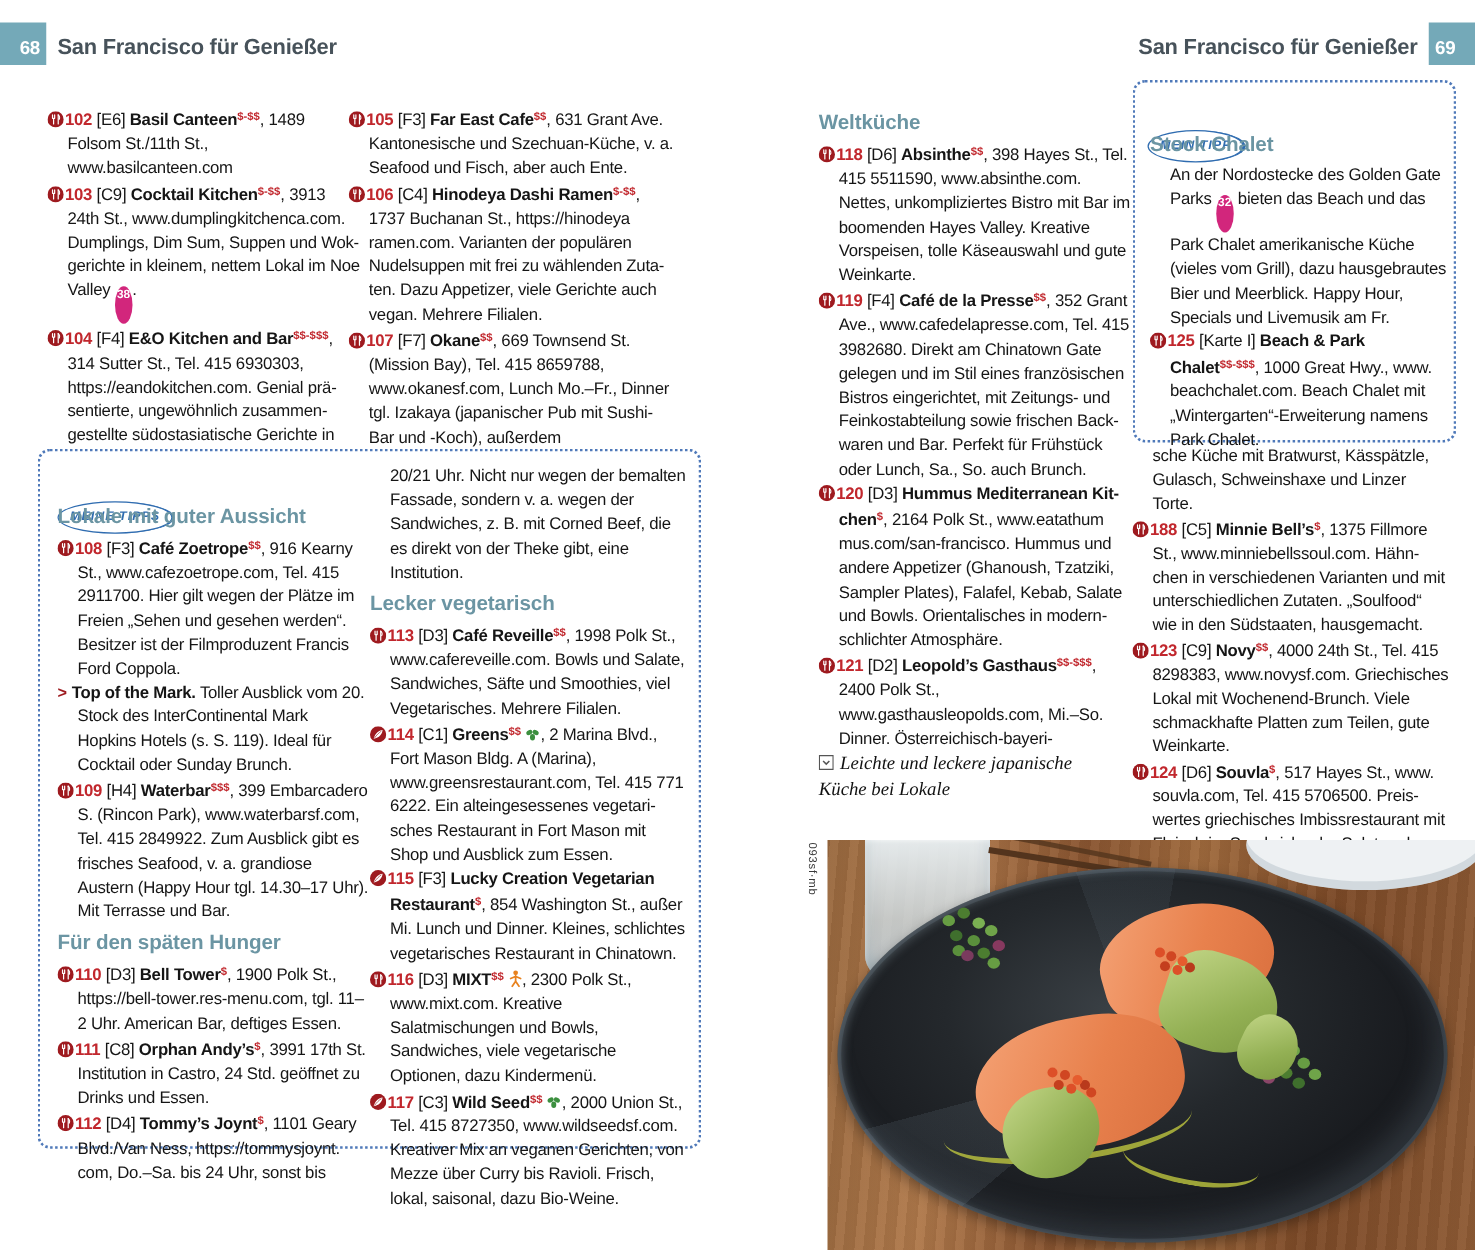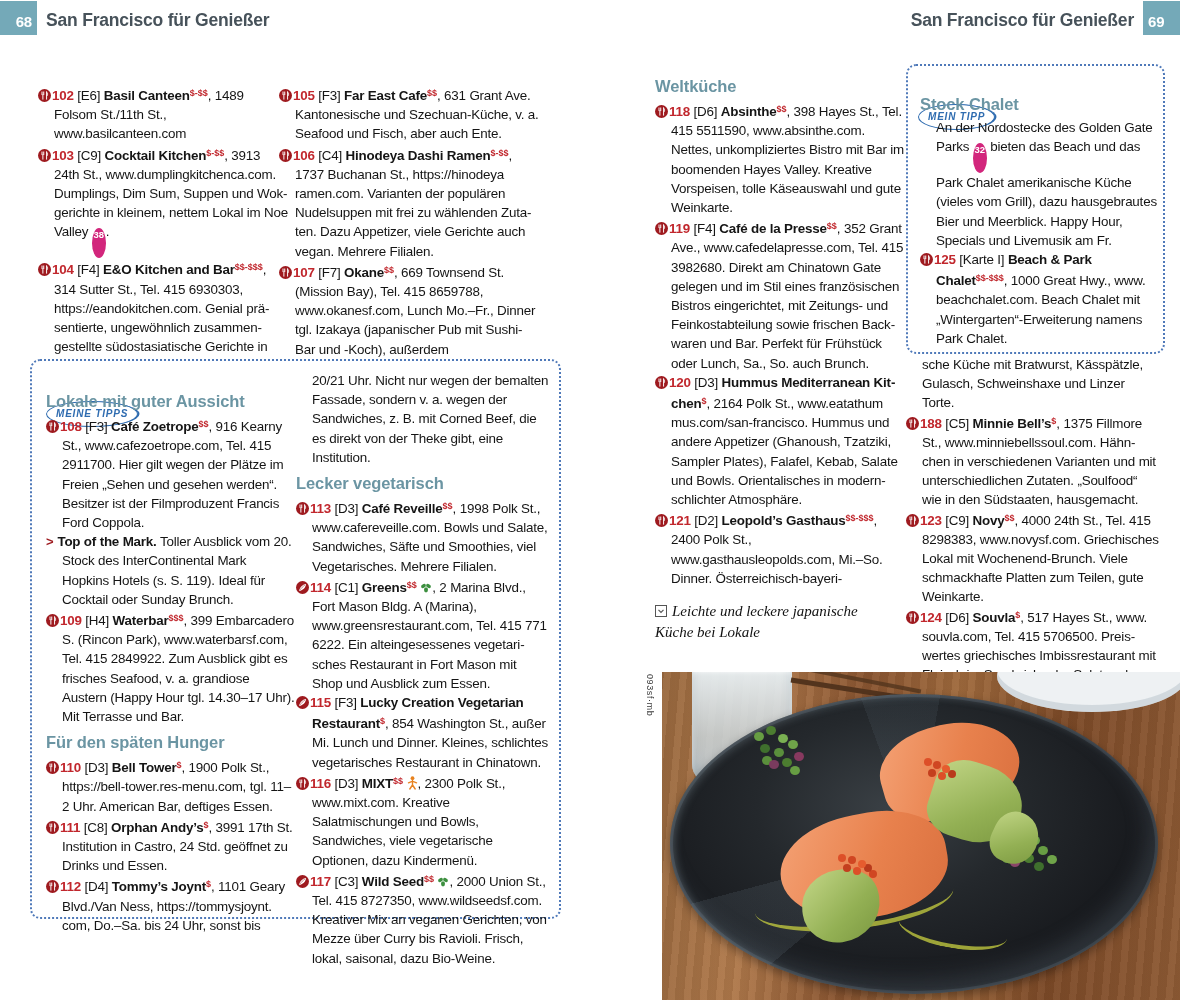--- a/index.html
+++ b/index.html
@@ -13,41 +13,41 @@
     --body:#151515;
   }
   html,body{margin:0;padding:0;}
   body{
     width:1180px;height:1000px;position:relative;background:#fff;
     font-family:"Liberation Sans",sans-serif;color:var(--body);
     font-size:13.4px;line-height:19.2px;letter-spacing:-0.2px;
     overflow:hidden;
   }
   
-  .page-head{position:absolute;top:1px;height:34px;display:flex;align-items:flex-end;}
+  .page-head{position:absolute;top:18px;height:34px;display:flex;align-items:flex-end;}
   .page-head.left{left:0;}
   .page-head.right{right:0;}
   .num-box{background:var(--teal);color:#fff;font-weight:bold;font-size:15px;
     width:37px;height:34px;display:flex;align-items:flex-end;}
   .page-head.left .num-box{justify-content:flex-end;padding:0 5px 4px 0;box-sizing:border-box;}
   .page-head.right .num-box{justify-content:flex-start;padding:0 4px 4px 5px;box-sizing:border-box;}
   .head-title{font-size:17.5px;font-weight:bold;color:var(--head-txt);
     letter-spacing:-0.2px;padding-bottom:5px;margin:0 9px;white-space:nowrap;}
   
   .col{position:absolute;}
   #col1{left:38px;top:84px;width:250px;}
   #col2{left:279px;top:84px;width:262px;}
   #col3{left:655px;top:76px;width:252px;}
   #col4-list{left:906px;top:356px;width:253px;line-height:18.8px;}
   
   .entry,.tip{margin:0;padding-left:16px;text-indent:-16px;}
   .cont{margin:0;padding-left:16px;text-indent:0;}
   .sec-heading{margin:6px 0 3px;font-size:16.5px;font-weight:bold;color:var(--sec);
     letter-spacing:-0.1px;line-height:21px;}
-  .sec-heading:first-child{margin-top:0;}
+  .sec-heading:first-child{margin-top:12px;}
   .num{color:var(--red);font-weight:bold;}
   .bld{font-weight:bold;}
   .price{color:var(--red);font-size:9px;vertical-align:4px;letter-spacing:0;font-weight:bold;}
   .cbadge{display:inline-block;width:14px;height:30px;border-radius:50%;background:var(--pink);
     color:#fff;font-size:9.5px;line-height:14px;text-align:center;font-weight:bold;
     text-indent:0;vertical-align:-2px;letter-spacing:0;}
   .mk{vertical-align:-2px;margin-right:1px;}
   .inl{vertical-align:-2px;}
   .arrow{color:var(--marker);font-weight:bold;font-size:13px;margin-right:4px;}
   

